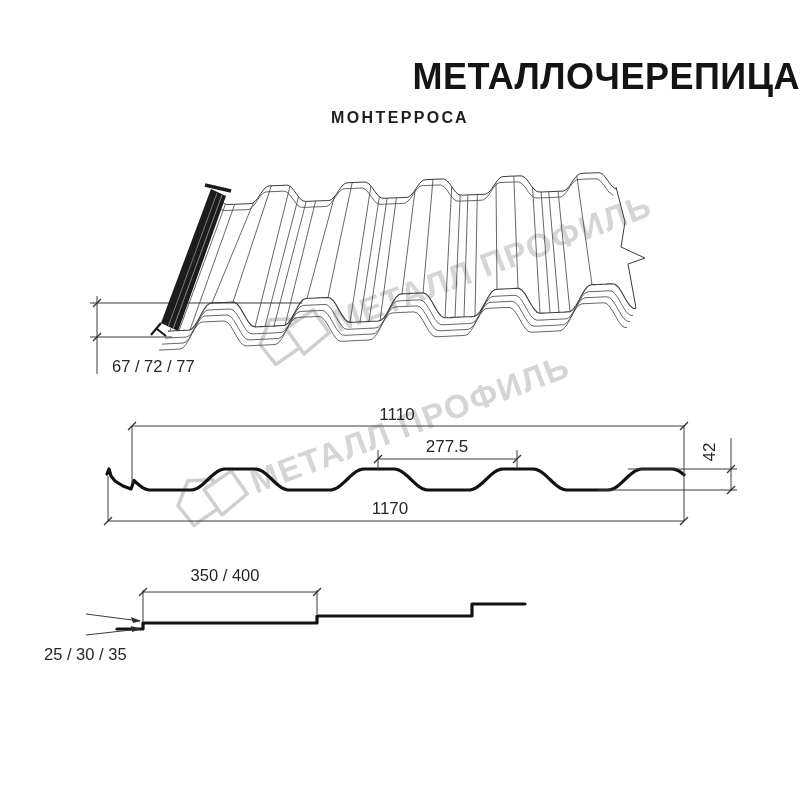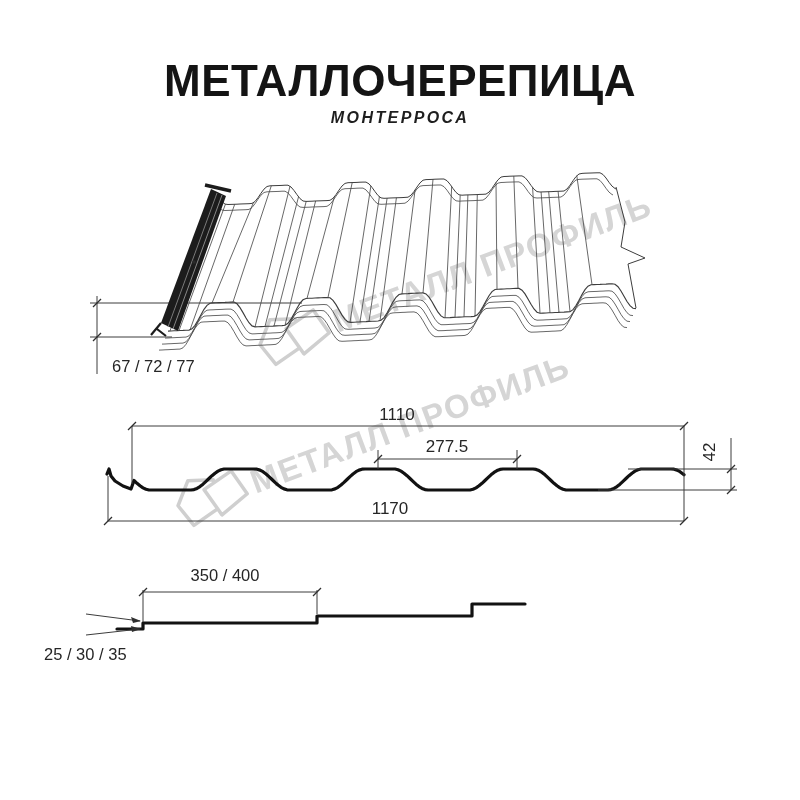--- a/index.html
+++ b/index.html
@@ -1,21 +1,21 @@
 <!DOCTYPE html>
 <html><head>
 <meta charset="utf-8">
 <style>
   html,body{margin:0;padding:0;background:#ffffff;}
   .page{position:relative;width:800px;height:800px;background:#fff;overflow:hidden;
         font-family:"Liberation Sans",sans-serif;}
-  .title{position:absolute;top:56px;left:0;width:100%;text-align:center;margin:0;
-         font-size:44px;font-weight:800;letter-spacing:.5px;color:#141414;}
+  .title{position:absolute;top:56px;left:0;width:100%;text-align:right;margin:0;
+         font-size:36px;font-weight:800;letter-spacing:.5px;color:#141414;}
   .subtitle{position:absolute;top:109px;left:0;width:100%;text-align:center;margin:0;
-         font-size:16px;font-weight:600;letter-spacing:2.4px;color:#1e1e1e;font-style:italic;}
+         font-size:16px;font-weight:600;letter-spacing:2.4px;color:#1e1e1e;}
   svg.drawing{position:absolute;left:0;top:0;}
   .thin{stroke:#3d3d3d;stroke-width:1;fill:none;}
   .thin2{stroke:#4d4d4d;stroke-width:.85;fill:none;}
   .thick{stroke:#121212;stroke-width:3.2;fill:none;stroke-linecap:round;stroke-linejoin:round;}
   .dim{stroke:#3c3c3c;stroke-width:1;fill:none;}
   .tick{stroke:#2f2f2f;stroke-width:1.3;fill:none;}
   .dimtxt{font-family:"Liberation Sans",sans-serif;font-size:17px;fill:#262626;}
   .dimtxt.small{font-size:16.5px;}
   .wm-shape{fill:#ffffff;stroke:#cfcfcf;stroke-width:3.5;stroke-linejoin:round;}
   .wm-text{font-family:"Liberation Sans",sans-serif;font-size:33px;font-weight:700;

